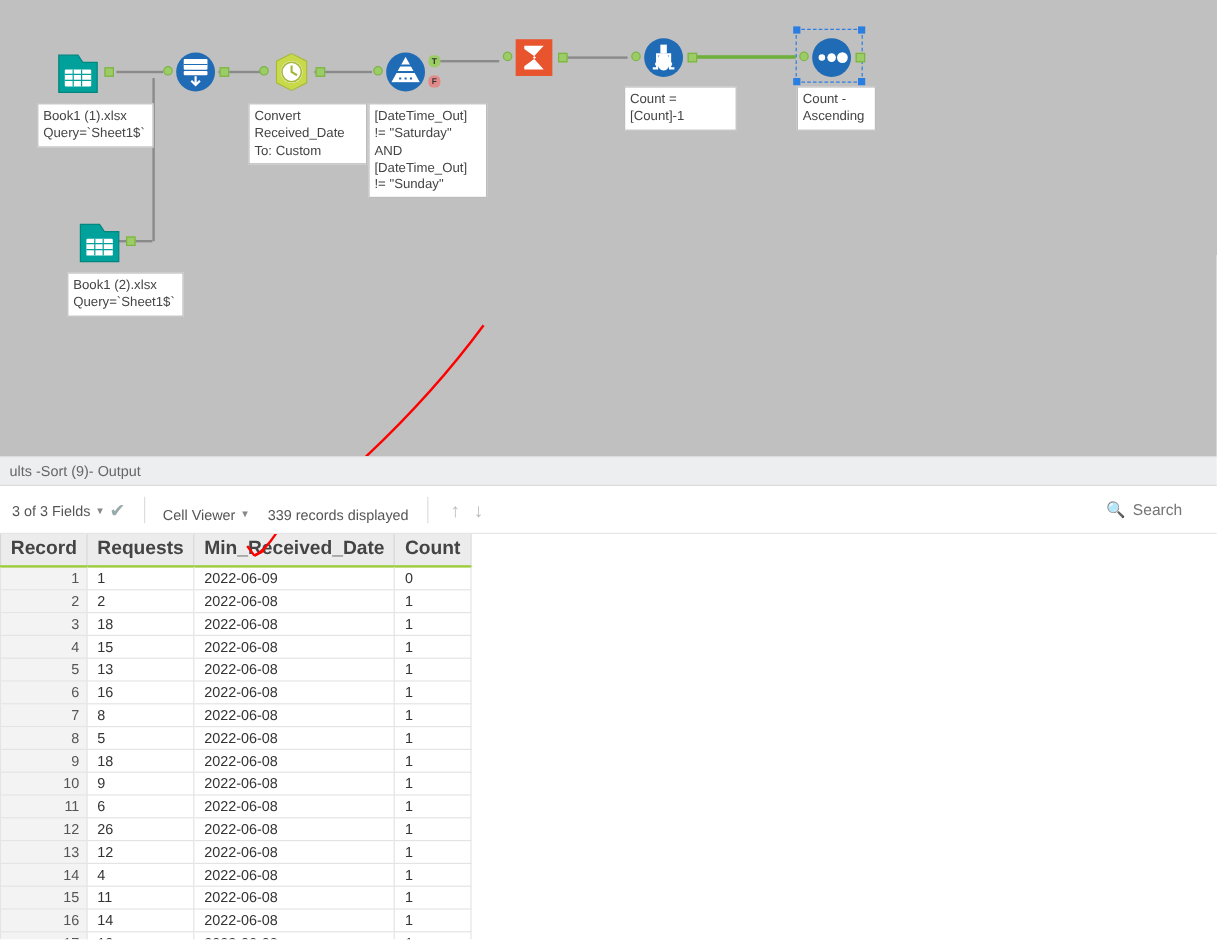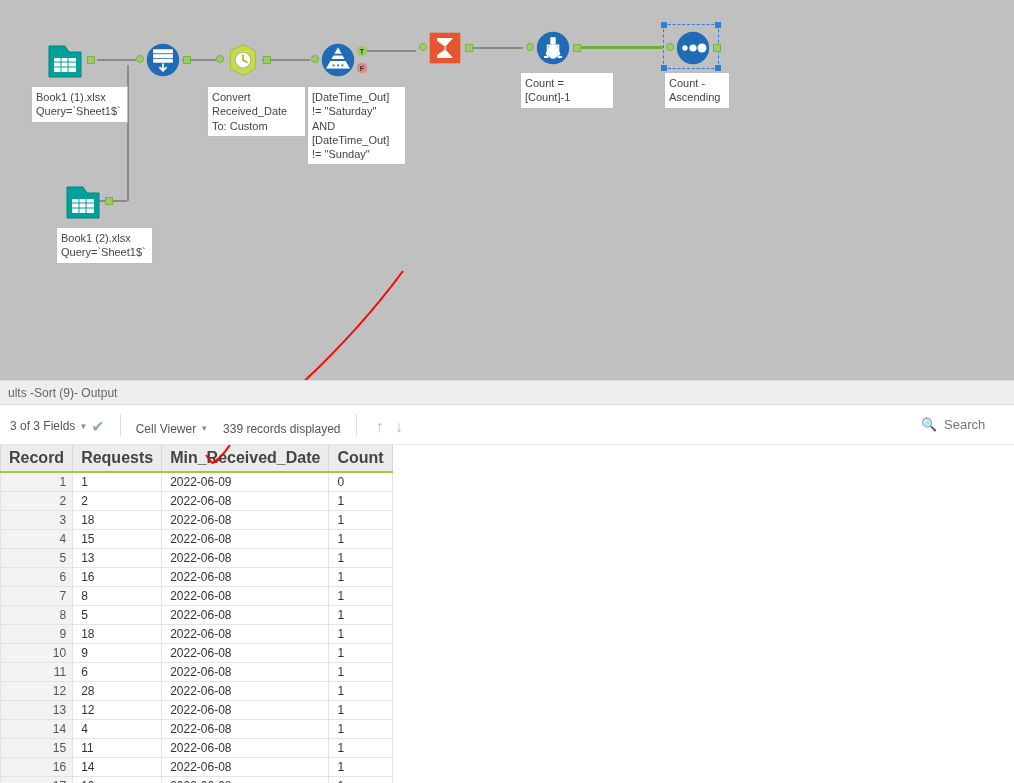--- a/index.html
+++ b/index.html
@@ -352,21 +352,21 @@
           <td class="col-count">1</td>
         </tr>
         <tr>
           <td class="rn">11</td>
           <td class="col-req">6</td>
           <td class="col-date">2022-06-08</td>
           <td class="col-count">1</td>
         </tr>
         <tr>
           <td class="rn">12</td>
-          <td class="col-req">28</td>
+          <td class="col-req">26</td>
           <td class="col-date">2022-06-08</td>
           <td class="col-count">1</td>
         </tr>
         <tr>
           <td class="rn">13</td>
           <td class="col-req">12</td>
           <td class="col-date">2022-06-08</td>
           <td class="col-count">1</td>
         </tr>
         <tr>

